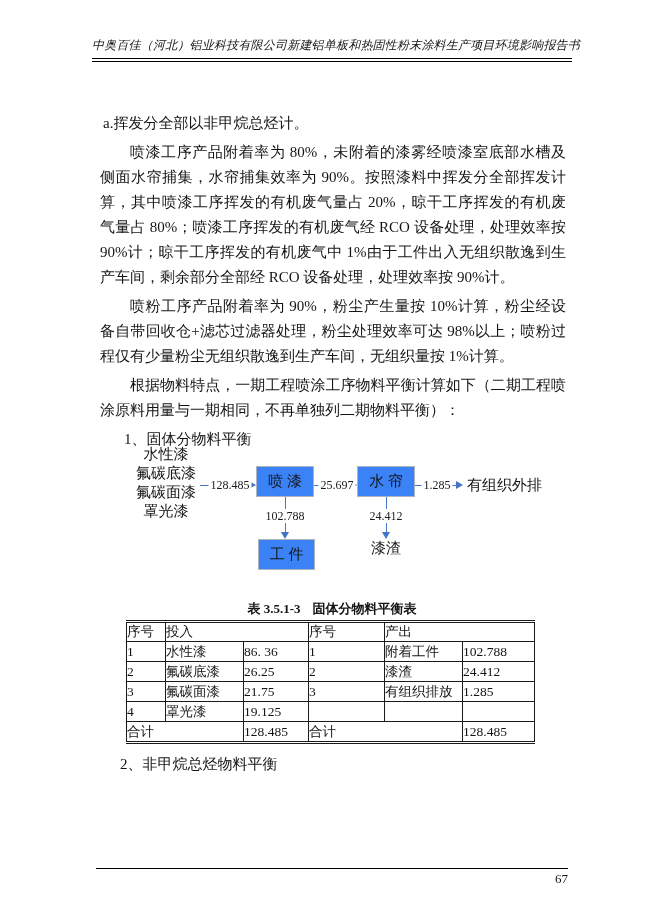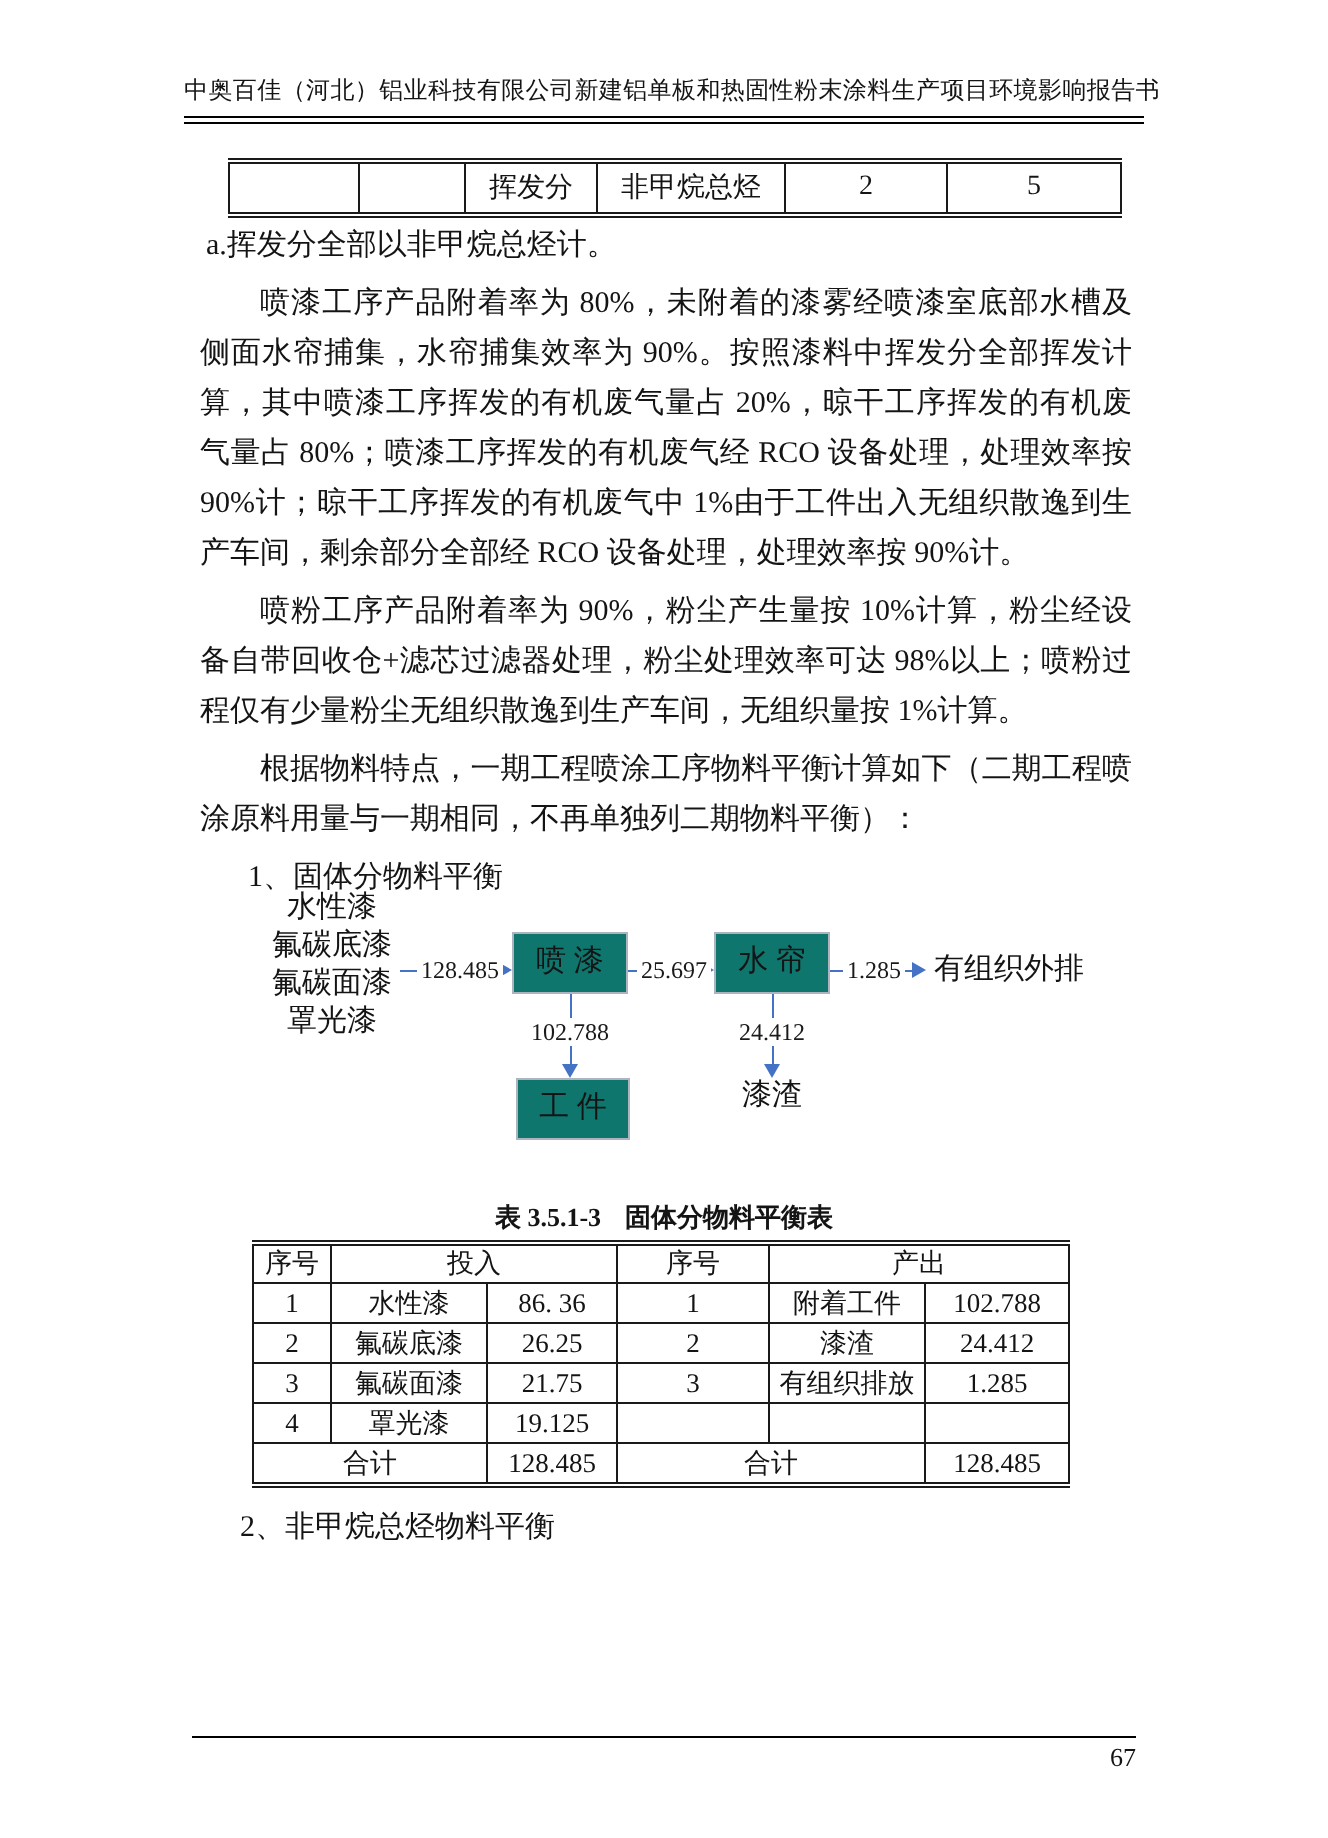--- a/index.html
+++ b/index.html
@@ -12,20 +12,21 @@
     overflow:hidden;
     margin:0 auto;
   }
   
   .hdr{
     position:absolute;left:92px;right:92px;top:37px;
     border-bottom:4px double #000;
     padding-bottom:4px;
     text-align:center;
     font-size:12px;
+    font-style:italic;
     white-space:nowrap;
     letter-spacing:.2px;
   }
   
   table{border-collapse:collapse;}
   .top-table{
     position:absolute;left:114px;top:79px;
     width:446px;table-layout:fixed;
     border-top:3px double #1a1a1a;
     border-bottom:3px double #1a1a1a;
@@ -50,21 +51,21 @@
     font-size:15px;line-height:25px;text-indent:1.6em;margin:0;
   }
   
   .diagram{position:absolute;left:96px;top:440px;width:472px;height:136px;font-size:15px;}
   .d-inputs{
     position:absolute;left:30px;top:5px;width:80px;
     text-align:center;line-height:19px;font-size:15px;
   }
   .dbox{
     position:absolute;
-    border:1px solid #aeb4bf;background:#0f766e;
+    border:1px solid #aeb4bf;background:#3b82f6;
     text-align:center;font-size:15px;line-height:29px;
     width:56px;height:29px;
   }
   .box-spray{left:160px;top:26px;}
   .box-curtain{left:261px;top:26px;}
   .box-work{left:162px;top:99px;width:55px;}
   .hline,.vline{position:absolute;background:#4472C4;}
   .hline{height:1px;}
   .vline{width:1px;}
   .arr-r{position:absolute;width:0;height:0;
@@ -89,21 +90,21 @@
   
   .bal-table{
     position:absolute;left:126px;top:620px;
     width:409px;table-layout:fixed;
     border-top:3px double #1a1a1a;
     border-bottom:3px double #1a1a1a;
     font-size:13.5px;
   }
   .bal-table td,.bal-table th{
     border:1px solid #1a1a1a;
-    height:19px;text-align:center;padding:0;font-weight:normal;
+    height:19px;padding:0;font-weight:normal;
   }
   .bal-table tr.hrow td{height:17px;}
   
   .footer{
     position:absolute;left:96px;right:96px;top:868px;
     border-top:1px solid #000;height:40px;
   }
   .footer-company{
     position:absolute;left:0;top:7px;
     font-size:13px;font-style:italic;letter-spacing:1px;
@@ -115,40 +116,20 @@
 </style>
 </head>
 <body>
 
 <div class="page">
 
   <div class="hdr">
     <span>中奥百佳（河北）铝业科技有限公司新建铝单板和热固性粉末涂料生产项目环境影响报告书</span>
   </div>
 
-  <table class="top-table">
-    <colgroup>
-      <col style="width:65px">
-        <col style="width:53px">
-        <col style="width:66px">
-      <col style="width:94px">
-        <col style="width:81px">
-        <col style="width:87px">
-    </colgroup>
-    <tbody>
-        <tr>
-      <td></td>
-      <td></td>
-      <td>挥发分</td>
-      <td>非甲烷总烃</td>
-      <td>2</td>
-      <td>5</td>
-    </tr>
-  </tbody>
-    </table>
 
   <div class="bodytext">
     <p class="note">a.挥发分全部以非甲烷总烃计。</p>
     <p class="para">喷漆工序产品附着率为 80%，未附着的漆雾经喷漆室底部水槽及侧面水帘捕集，水帘捕集效率为 90%。按照漆料中挥发分全部挥发计算，其中喷漆工序挥发的有机废气量占 20%，晾干工序挥发的有机废气量占 80%；喷漆工序挥发的有机废气经 RCO 设备处理，处理效率按 90%计；晾干工序挥发的有机废气中 1%由于工件出入无组织散逸到生产车间，剩余部分全部经 RCO 设备处理，处理效率按 90%计。</p>
     <p class="para">喷粉工序产品附着率为 90%，粉尘产生量按 10%计算，粉尘经设备自带回收仓+滤芯过滤器处理，粉尘处理效率可达 98%以上；喷粉过程仅有少量粉尘无组织散逸到生产车间，无组织量按 1%计算。</p>
     <p class="para">根据物料特点，一期工程喷涂工序物料平衡计算如下（二期工程喷涂原料用量与一期相同，不再单独列二期物料平衡）：</p>
     <p class="list-item">1、固体分物料平衡</p>
   </div>
 
   <div class="diagram">

